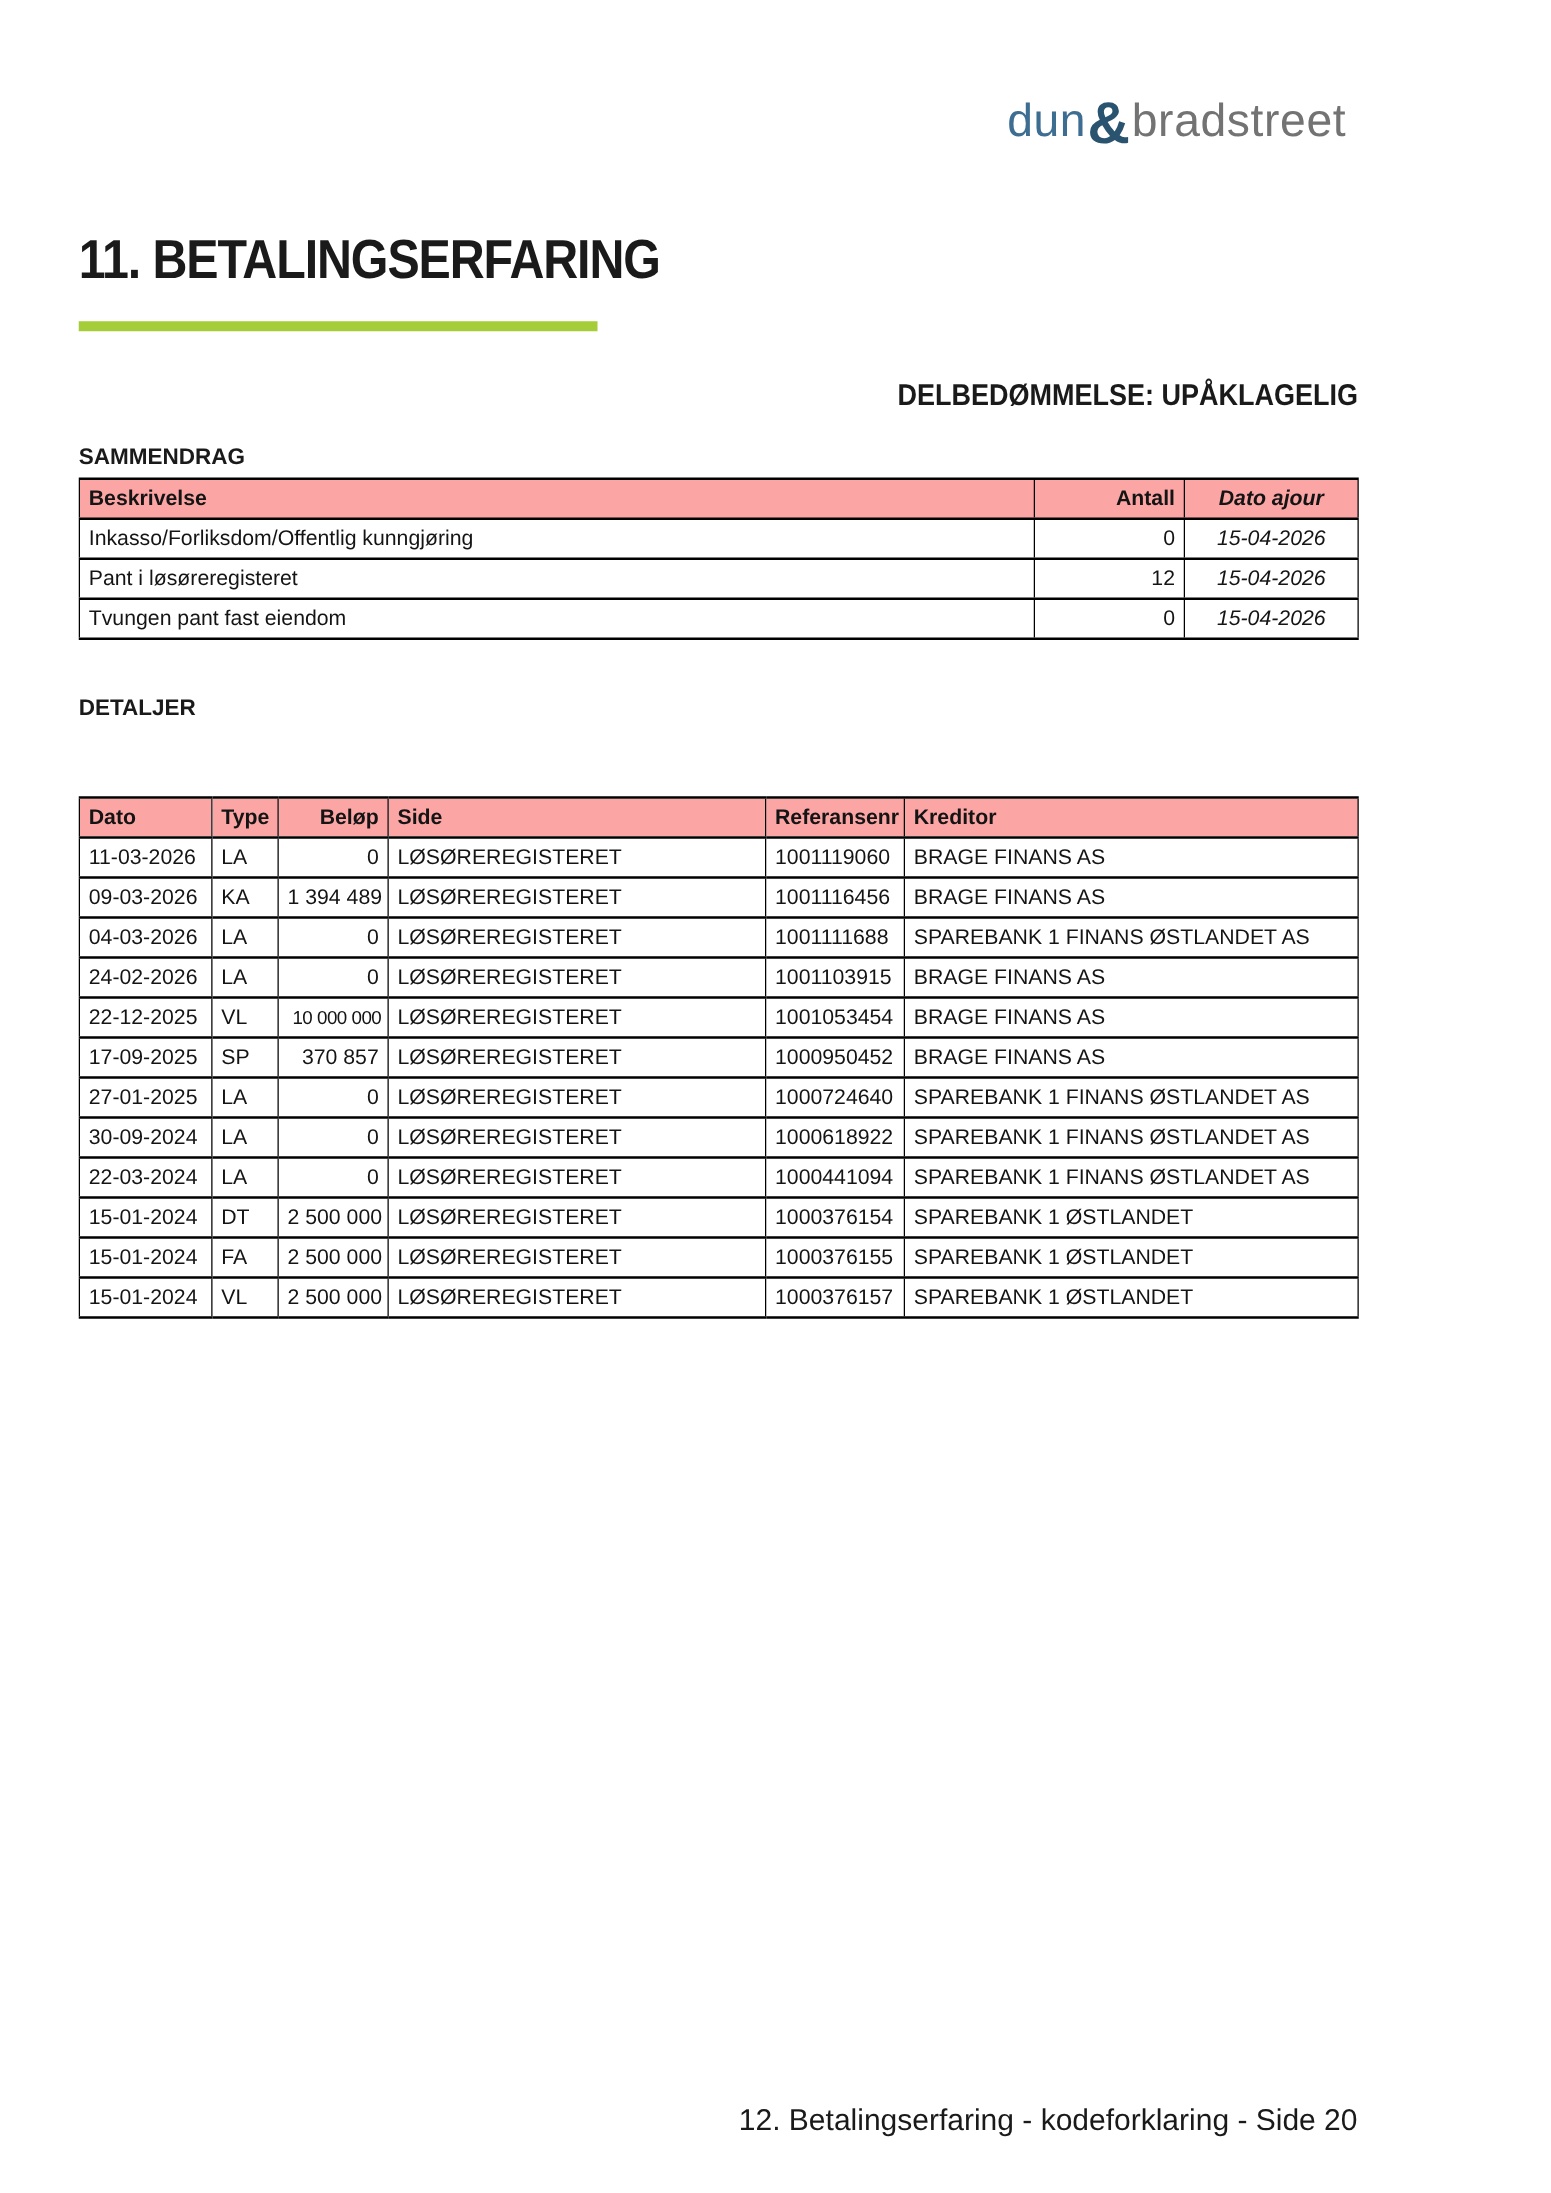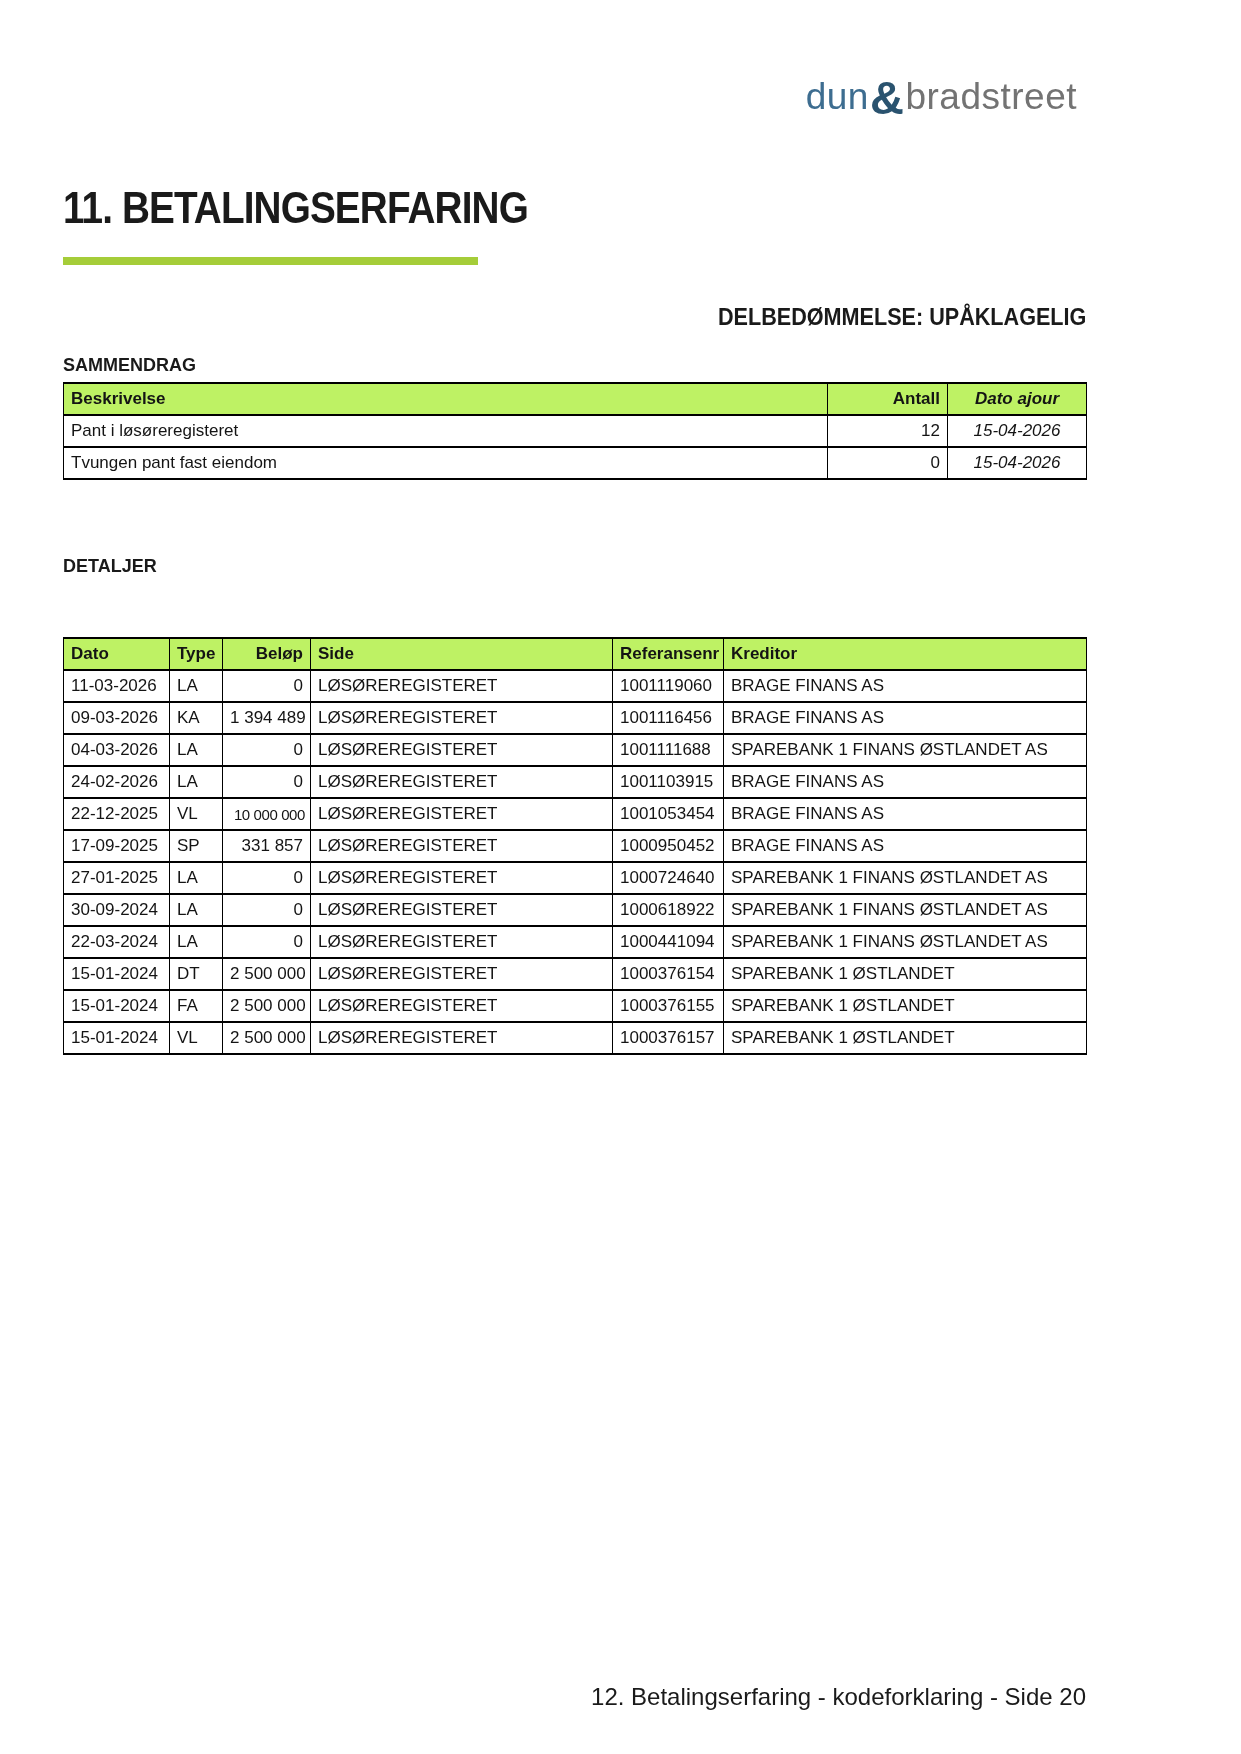--- a/index.html
+++ b/index.html
@@ -30,21 +30,21 @@
   table.tbl { position:absolute; left:63px; width:1023px; border-collapse:collapse;
               font-size:17px; color:#141414; table-layout:fixed; }
   table.summary { top:382px; }
   table.details { top:612px;margin-top:25px; }
   .tbl th, .tbl td {
     border-left:1px solid #000; border-right:1px solid #000;
     border-top:2px solid #000; border-bottom:2px solid #000;
     padding:4px 7px; height:22px; overflow:hidden; white-space:nowrap;
     font-weight:normal; text-align:left; vertical-align:middle;
   }
-  .tbl th { background:#bef264; font-weight:bold; }
+  .tbl th { background:#fca5a5; font-weight:bold; }
 
   
   .summary .col-1 { text-align:right; }
   .summary .col-2 { text-align:center;font-style:italic; }
   .details .col-2 { text-align:right; }
   .details td.tight { font-size:15px; letter-spacing:-0.4px; padding-right:5px; }
 
   
   .footer { position:absolute; right:155px; top:1683px; font-size:24px; color:#1a1a1a;text-align:center; }
 </style>
@@ -70,20 +70,25 @@
         <col style="width:139px">
       </colgroup>
     <thead>
         <tr>
           <th class="col-0">Beskrivelse</th>
           <th class="col-1">Antall</th>
           <th class="col-2">Dato ajour</th>
         </tr>
       </thead>
     <tbody>
+        <tr>
+          <td class="col-0">Inkasso/Forliksdom/Offentlig kunngjøring</td>
+          <td class="col-1">0</td>
+          <td class="col-2">15-04-2026</td>
+        </tr>
         <tr>
           <td class="col-0">Pant i løsøreregisteret</td>
           <td class="col-1">12</td>
           <td class="col-2">15-04-2026</td>
         </tr>
         <tr>
           <td class="col-0">Tvungen pant fast eiendom</td>
           <td class="col-1">0</td>
           <td class="col-2">15-04-2026</td>
         </tr>
@@ -147,21 +152,21 @@
           <td class="col-0">22-12-2025</td>
           <td class="col-1">VL</td>
           <td class="col-2 tight">10 000 000</td>
           <td class="col-3">LØSØREREGISTERET</td>
           <td class="col-4">1001053454</td>
           <td class="col-5">BRAGE FINANS AS</td>
         </tr>
         <tr>
           <td class="col-0">17-09-2025</td>
           <td class="col-1">SP</td>
-          <td class="col-2">331 857</td>
+          <td class="col-2">370 857</td>
           <td class="col-3">LØSØREREGISTERET</td>
           <td class="col-4">1000950452</td>
           <td class="col-5">BRAGE FINANS AS</td>
         </tr>
         <tr>
           <td class="col-0">27-01-2025</td>
           <td class="col-1">LA</td>
           <td class="col-2">0</td>
           <td class="col-3">LØSØREREGISTERET</td>
           <td class="col-4">1000724640</td>

